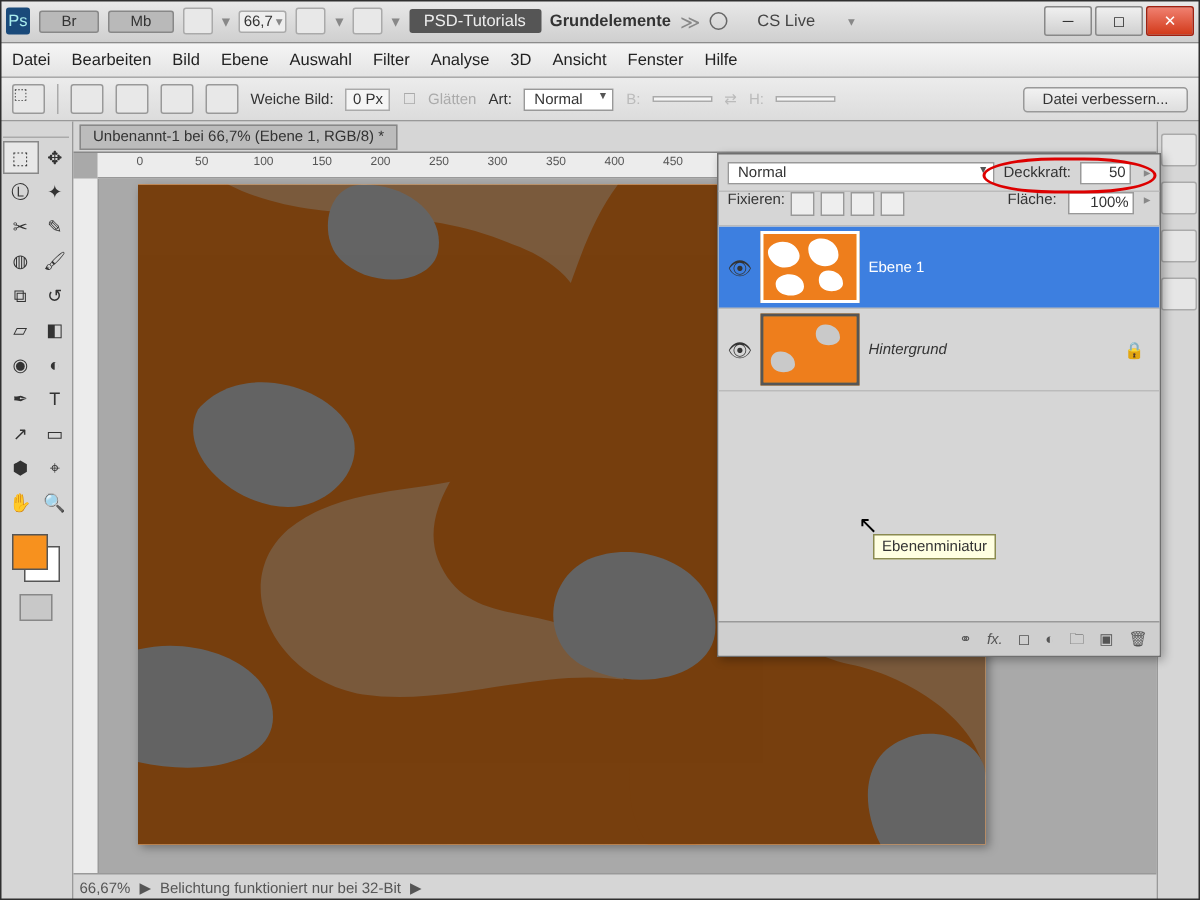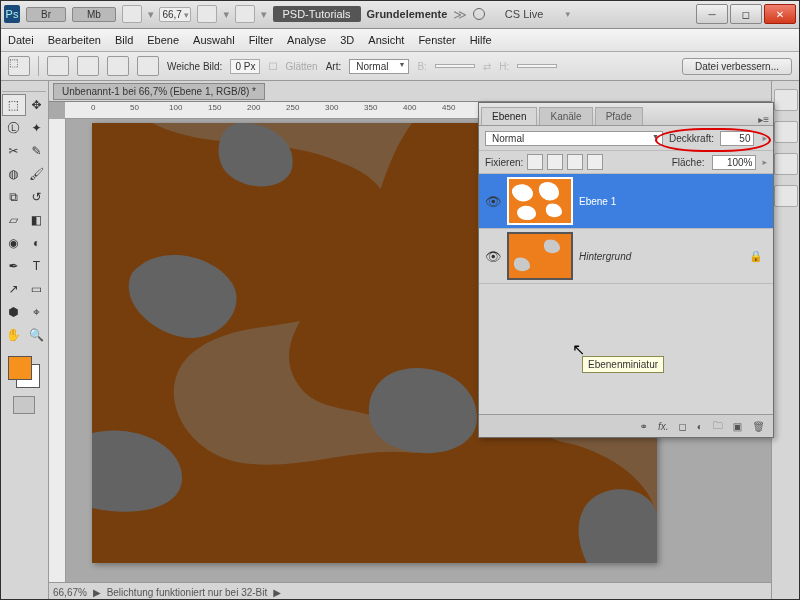--- a/index.html
+++ b/index.html
@@ -47,21 +47,21 @@
 .layers-panel{position:absolute;left:478px;top:102px;width:294px;height:334px;background:#d6d6d6;border:1px solid #6f6f6f;box-shadow:2px 2px 6px rgba(0,0,0,.3);display:flex;flex-direction:column}
 .lp-tabs{height:22px;background:linear-gradient(#e6e6e6,#cfcfcf);border-bottom:1px solid #999;display:flex;align-items:end;position:relative}
 .lp-tab{padding:3px 10px;font-size:10px;color:#555;border:1px solid #aaa;border-bottom:none;background:#c8c8c8;margin-left:2px}
 .lp-tab.active{background:#d6d6d6;color:#222}
 .lp-menu{margin-left:auto;margin-right:4px;font-size:10px;color:#555}
 .lp-row{height:24px;display:flex;align-items:center;padding:0 6px;gap:6px;font-size:10px;border-bottom:1px solid #bbb;position:relative}
 .lp-select{flex:0 0 150px}
 .opacity-label{margin-left:auto}
 .opacity-box{width:32px;text-align:right;padding:1px 3px;border:1px solid #999;background:#fff;font-size:10px}
 .red-ring{position:absolute;right:2px;top:2px;width:112px;height:20px;border:2px solid #d00;border-radius:50%/60%;pointer-events:none}
-.lp-lockrow{height:22px;display:flex;align-items:center;padding:0 6px;gap:4px;font-size:10px;border-bottom:1px solid #bbb}
+.lp-lockrow{height:22px;display:flex;align-items:flex-start;padding:0 6px;gap:4px;font-size:10px;border-bottom:1px solid #bbb}
 .lock-ic{width:14px;height:14px;border:1px solid #999;background:#eee}
 .fill-box{width:36px;padding:1px 3px;border:1px solid #999;background:#fff;font-size:10px;text-align:right;margin-left:4px}
 .layer-list{flex:1;overflow:auto;background:#d6d6d6}
 .layer{display:flex;align-items:center;height:54px;border-bottom:1px solid #bbb;padding:0 4px;gap:6px}
 .layer.sel{background:#3d7fe0;color:#fff}
 .eye{width:14px;height:14px;color:#333;font-size:13px}
 .layer.sel .eye{color:#333}
 .eyecol{width:18px;display:flex;justify-content:center}
 .thumb{width:62px;height:44px;border:2px solid #555;background:#f7911e;position:relative;overflow:hidden}
 .layer.sel .thumb{border-color:#fff}
@@ -228,26 +228,20 @@
 
   <div class="rpanels">
     <div class="rp-ic"></div>
     <div class="rp-ic"></div>
     <div class="rp-ic"></div>
     <div class="rp-ic"></div>
   </div>
 </div>
 
 <div class="layers-panel">
-  <div class="lp-tabs">
-    <div class="lp-tab active">Ebenen</div>
-    <div class="lp-tab">Kanäle</div>
-    <div class="lp-tab">Pfade</div>
-    <div class="lp-menu">▸≡</div>
-  </div>
   <div class="lp-row">
     <div class="select lp-select">Normal</div>
     <span class="opacity-label">Deckkraft:</span>
     <span class="opacity-box">50</span>
     <span class="arrow">▸</span>
     <div class="red-ring"></div>
   </div>
   <div class="lp-lockrow">
     <span>Fixieren:</span>
     <div class="lock-ic"></div>

